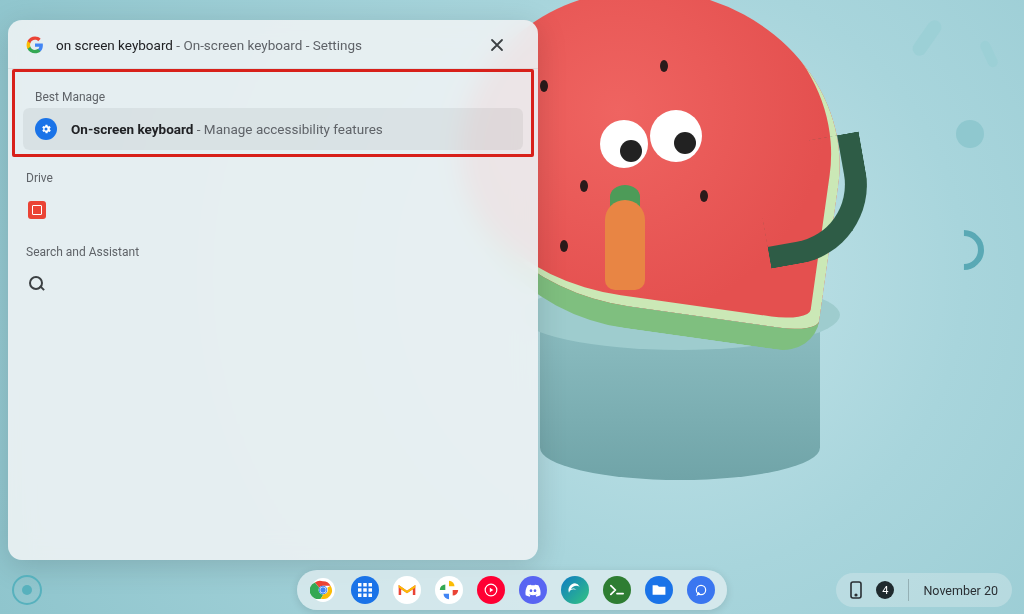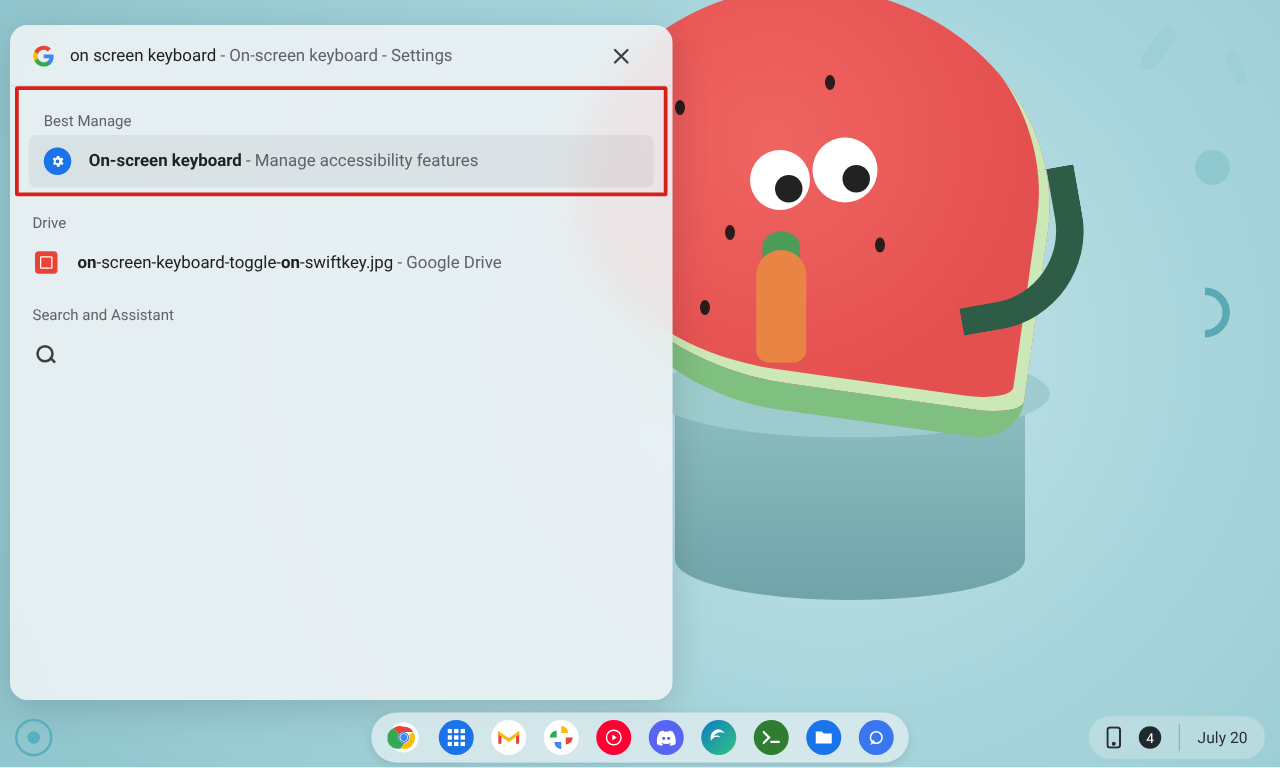--- a/index.html
+++ b/index.html
@@ -164,23 +164,20 @@
         <b>On-screen keyboard</b><span class="sub"> - Manage accessibility features</span>
       </div>
     </div>
   </div>
 
   <div class="section-label">Drive</div>
   <div class="result">
     <div class="iconwrap">
         <span class="drive-icon"></span>
       </div>
-    <div class="title">
-      <b>on</b><span>-screen-keyboard-toggle-</span><b>on</b><span>-swiftkey.jpg</span><span class="sub"> - Google Drive</span>
-    </div>
   </div>
 
   <div class="section-label">Search and Assistant</div>
   <div class="result">
     <div class="iconwrap">
         <span class="search-glass"></span>
       </div>
   </div>
 </div>
 
@@ -268,16 +265,16 @@
       <span class="tray-item">
         <svg width="12" height="18" viewBox="0 0 12 18" fill="none" stroke="#2a2f33" stroke-width="1.6">
             <rect x="1" y="1" width="10" height="16" rx="2"></rect>
             <circle cx="6" cy="14" r="0.8" fill="#2a2f33"></circle>
           </svg>
       </span>
       <span class="tray-item">
         <span class="pill">4</span>
       </span>
       <span class="divider"></span>
-      <span class="tray-item">July 20</span>
+      <span class="tray-item">November 20</span>
     </div>
   </div>
 </div>
 
 </body></html>

